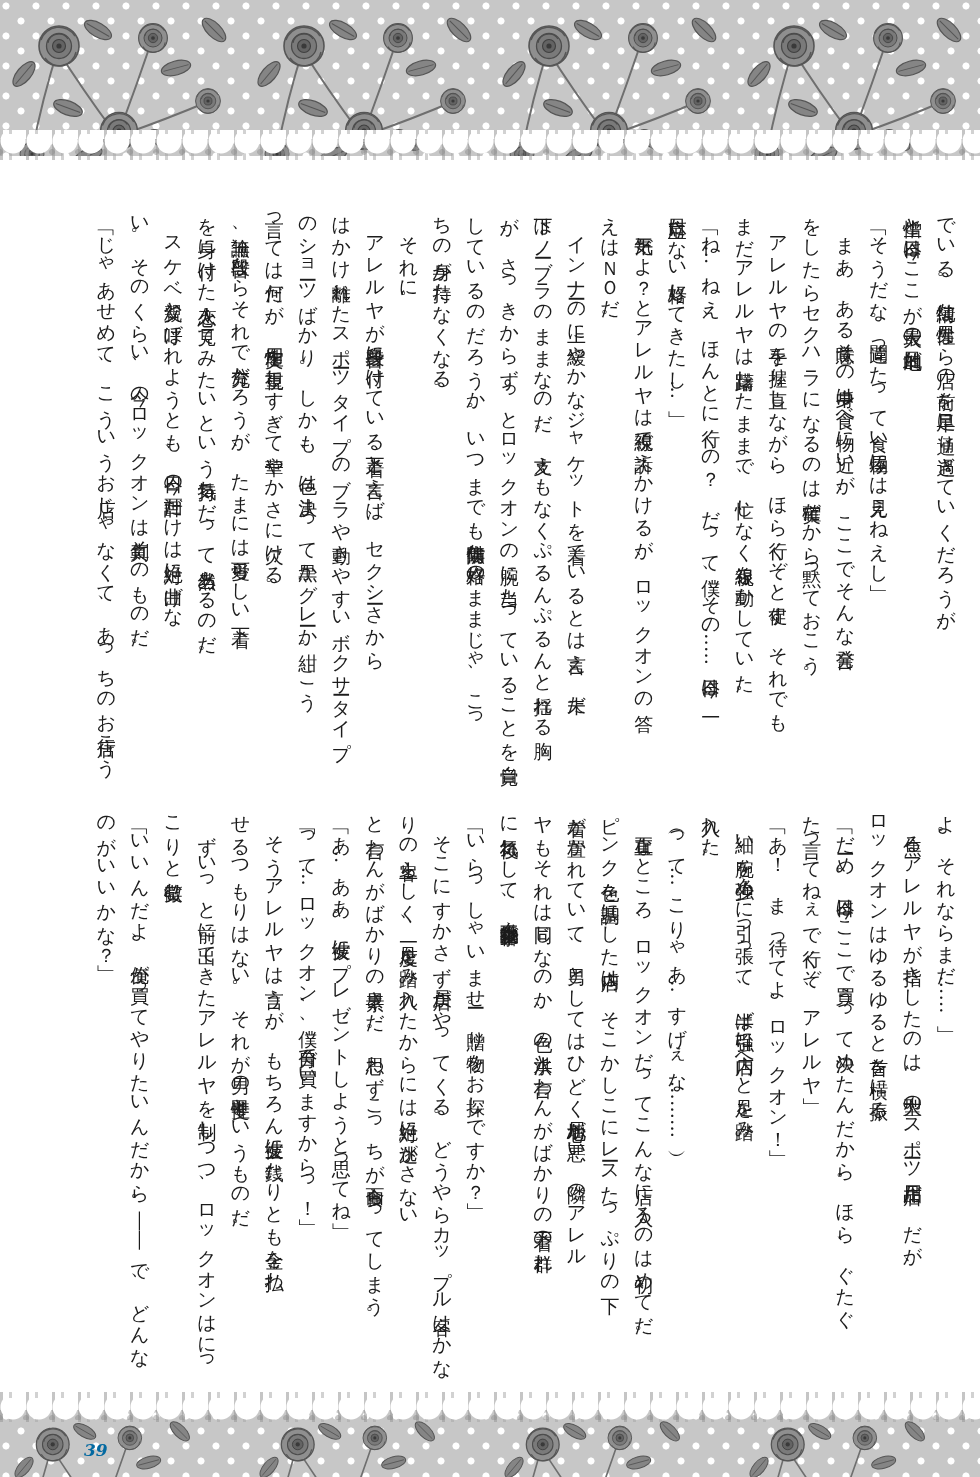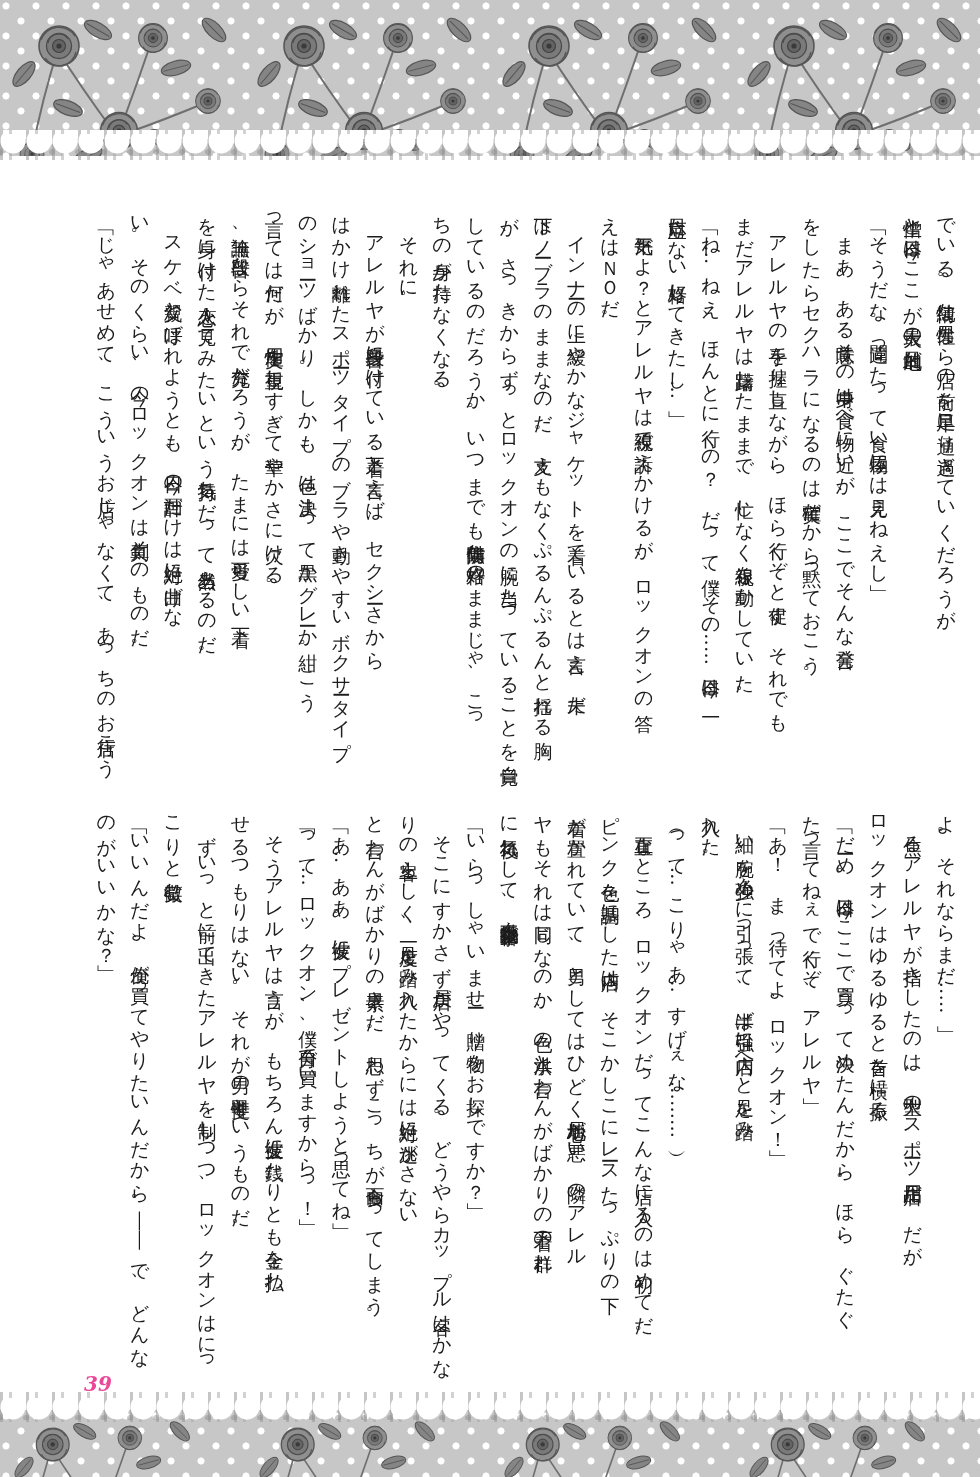--- a/index.html
+++ b/index.html
@@ -46,22 +46,22 @@
     writing-mode:vertical-rl;text-orientation:mixed;
   }
   .block1{top:204px;}
   .block2{top:803px;}
   .tcol{
     font-size:19px;line-height:33.6px;letter-spacing:0.2px;
     height:578px;white-space:pre;
   }
   
   .page-number{
-    position:absolute;left:84px;top:1372px;z-index:5;
-    font-size:20px;font-weight:bold;font-style:italic;color:#ec4899;
+    position:absolute;left:84px;top:1440px;z-index:5;
+    font-size:17px;font-weight:bold;font-style:italic;color:#0369a1;
   }
   .defs-holder{position:absolute;width:0;height:0;overflow:hidden;}
 </style>
 </head>
 <body>
 
 <div class="page">
 
   <svg class="defs-holder" aria-hidden="true">
     <defs>

